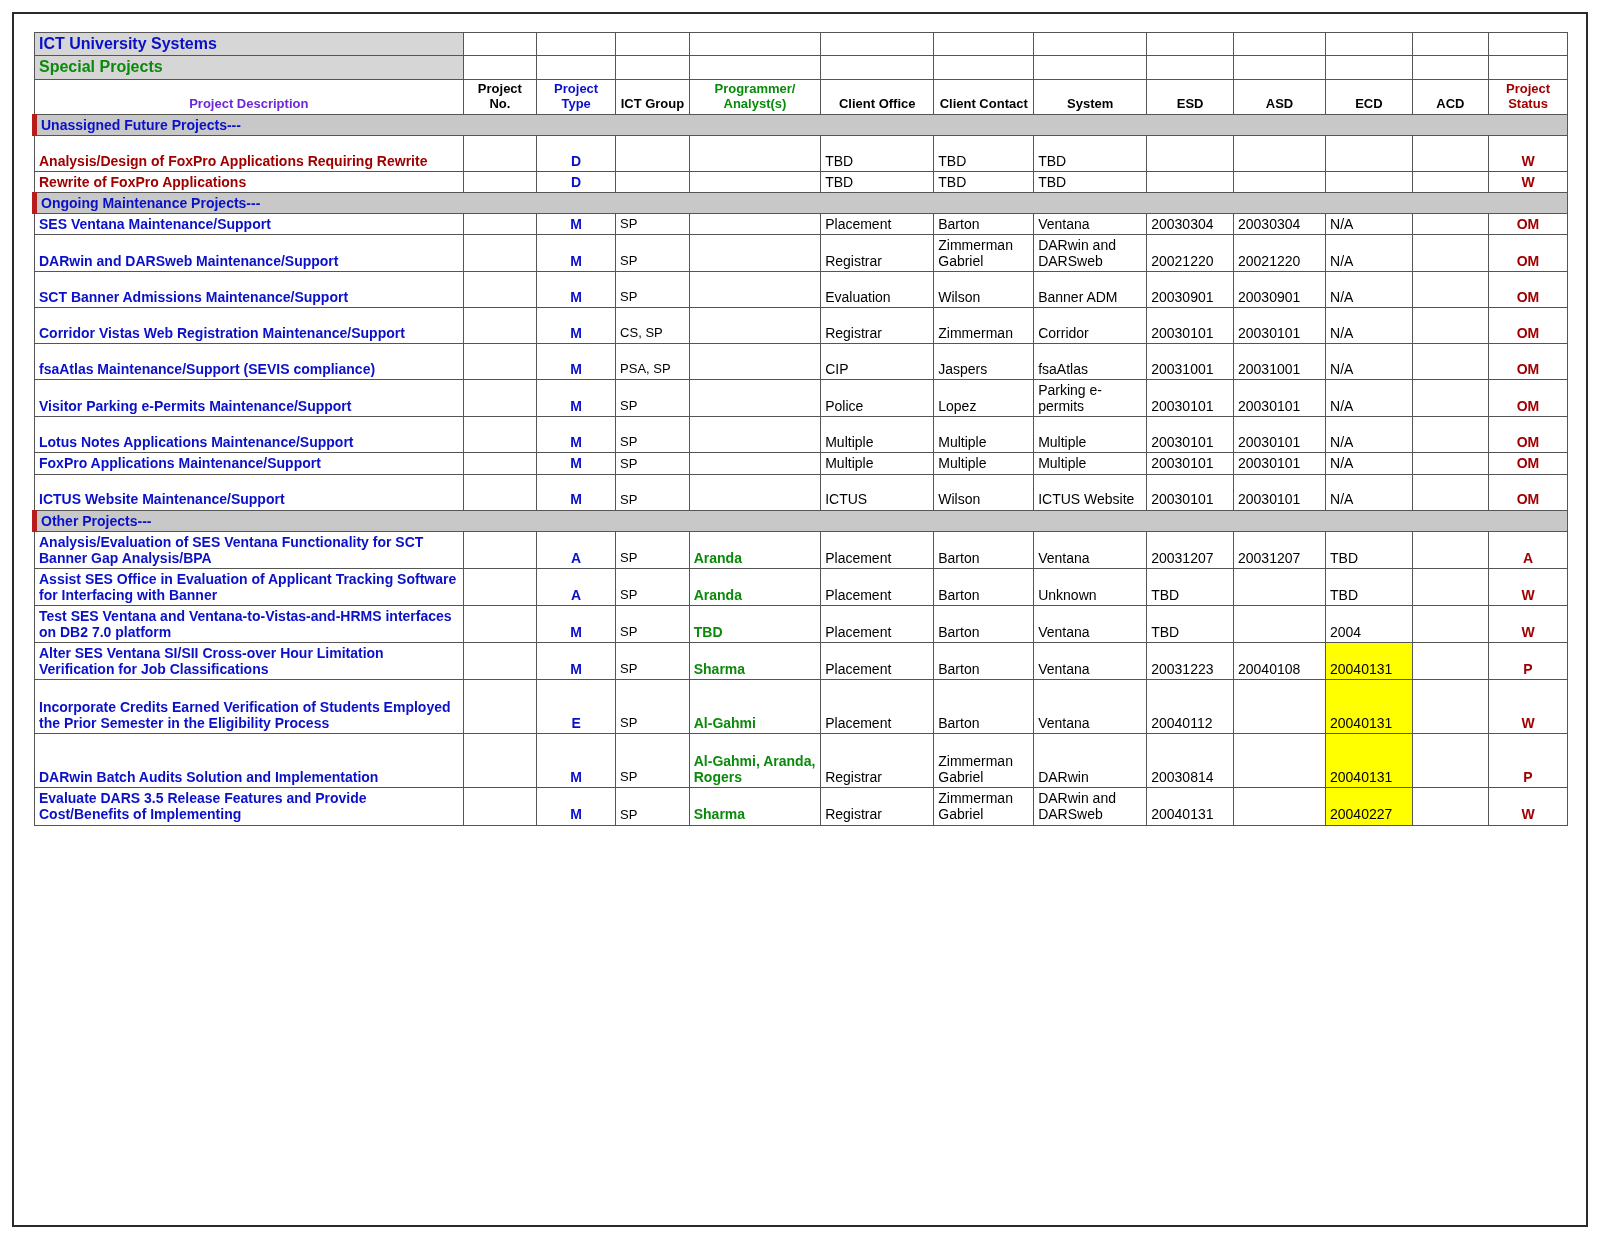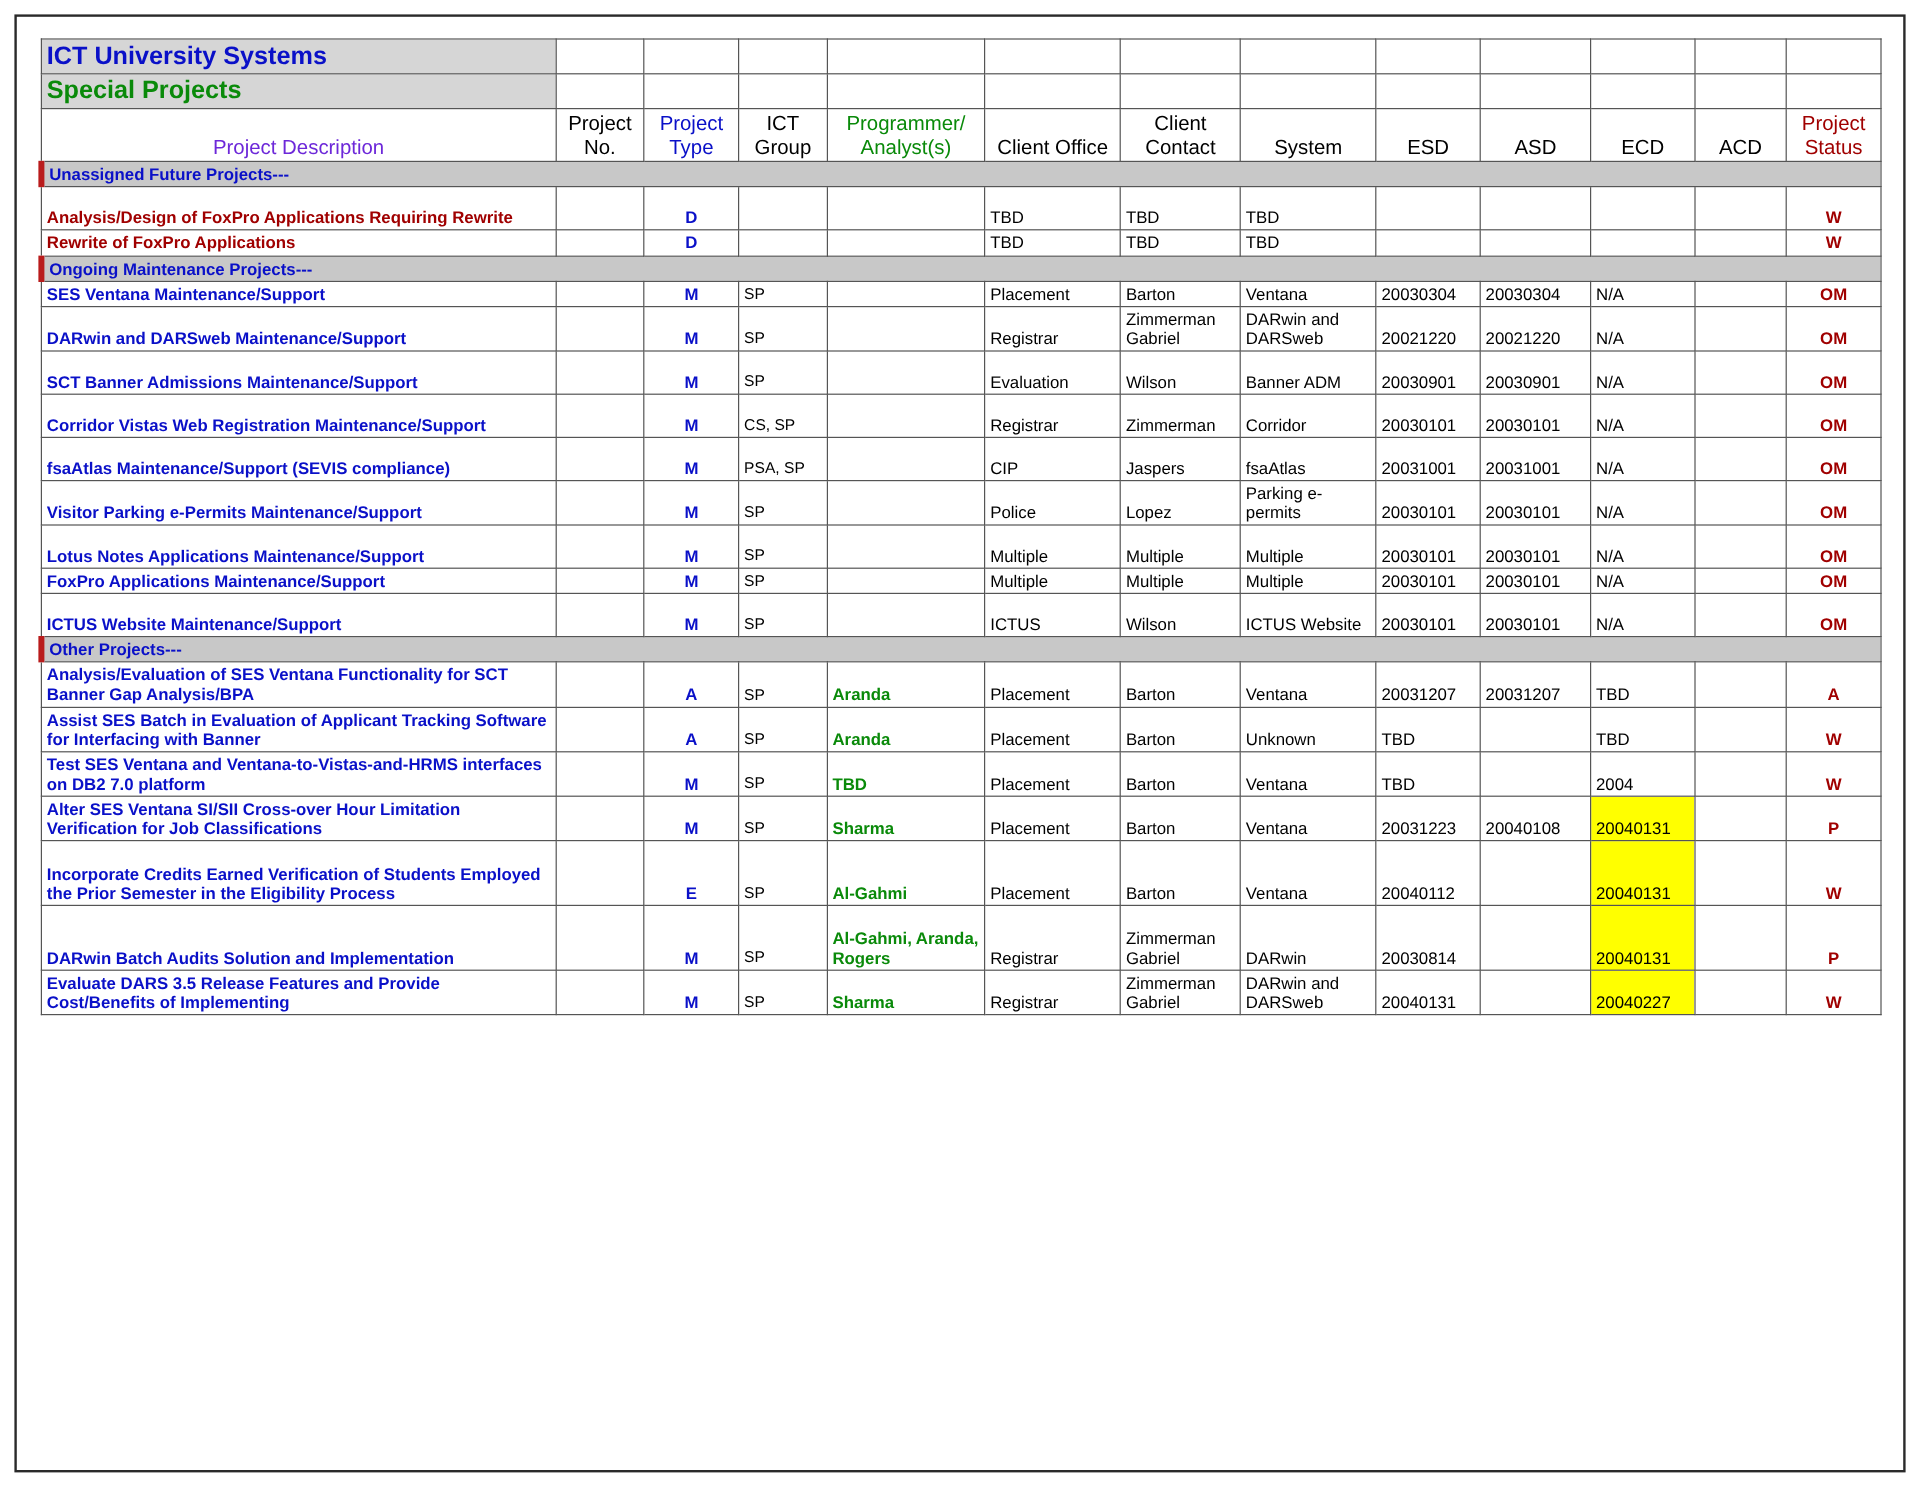--- a/index.html
+++ b/index.html
@@ -24,29 +24,29 @@
     border: 1px solid #555;
     padding: 2px 4px;
     font-size: 14px;
     line-height: 1.15;
     vertical-align: bottom;
     overflow: hidden;
   }
   .title-row td:first-child {
     background: #d6d6d6;
     font-weight: bold;
-    font-size: 21px;
+    font-size: 16px;
   }
   .title-blue { color: #0a10c8; }
   .title-green { color: #0a8a0a; }
   .date-row td:first-child { font-weight: bold; font-size: 15px; }
   .hdr td {
     text-align: center;
-    font-weight: normal;
-    font-size: 17px;
+    font-weight: bold;
+    font-size: 13px;
     vertical-align: bottom;
     background: #fff;
   }
   .hdr .desc { color: #6d28d9; }
   .hdr .ptype { color: #0a10c8; }
   .hdr .prog { color: #0a8a0a; }
   .hdr .pstat { color: #a00000; }
   .section td {
     background: #c8c8c8;
     color: #0a10c8;
@@ -344,21 +344,21 @@
           <td>Placement</td>
           <td>Barton</td>
           <td>Ventana</td>
           <td class="num">20031207</td>
           <td class="num">20031207</td>
           <td>TBD</td>
           <td></td>
           <td class="stat">A</td>
         </tr>
         <tr class="tall">
-          <td class="desc">Assist SES Batch in Evaluation of Applicant Tracking Software for Interfacing with Banner</td>
+          <td class="desc">Assist SES Office in Evaluation of Applicant Tracking Software for Interfacing with Banner</td>
           <td></td>
           <td class="ptype">A</td>
           <td class="grp">SP</td>
           <td class="prog">Aranda</td>
           <td>Placement</td>
           <td>Barton</td>
           <td>Unknown</td>
           <td class="num">TBD</td>
           <td class="num"></td>
           <td>TBD</td>

